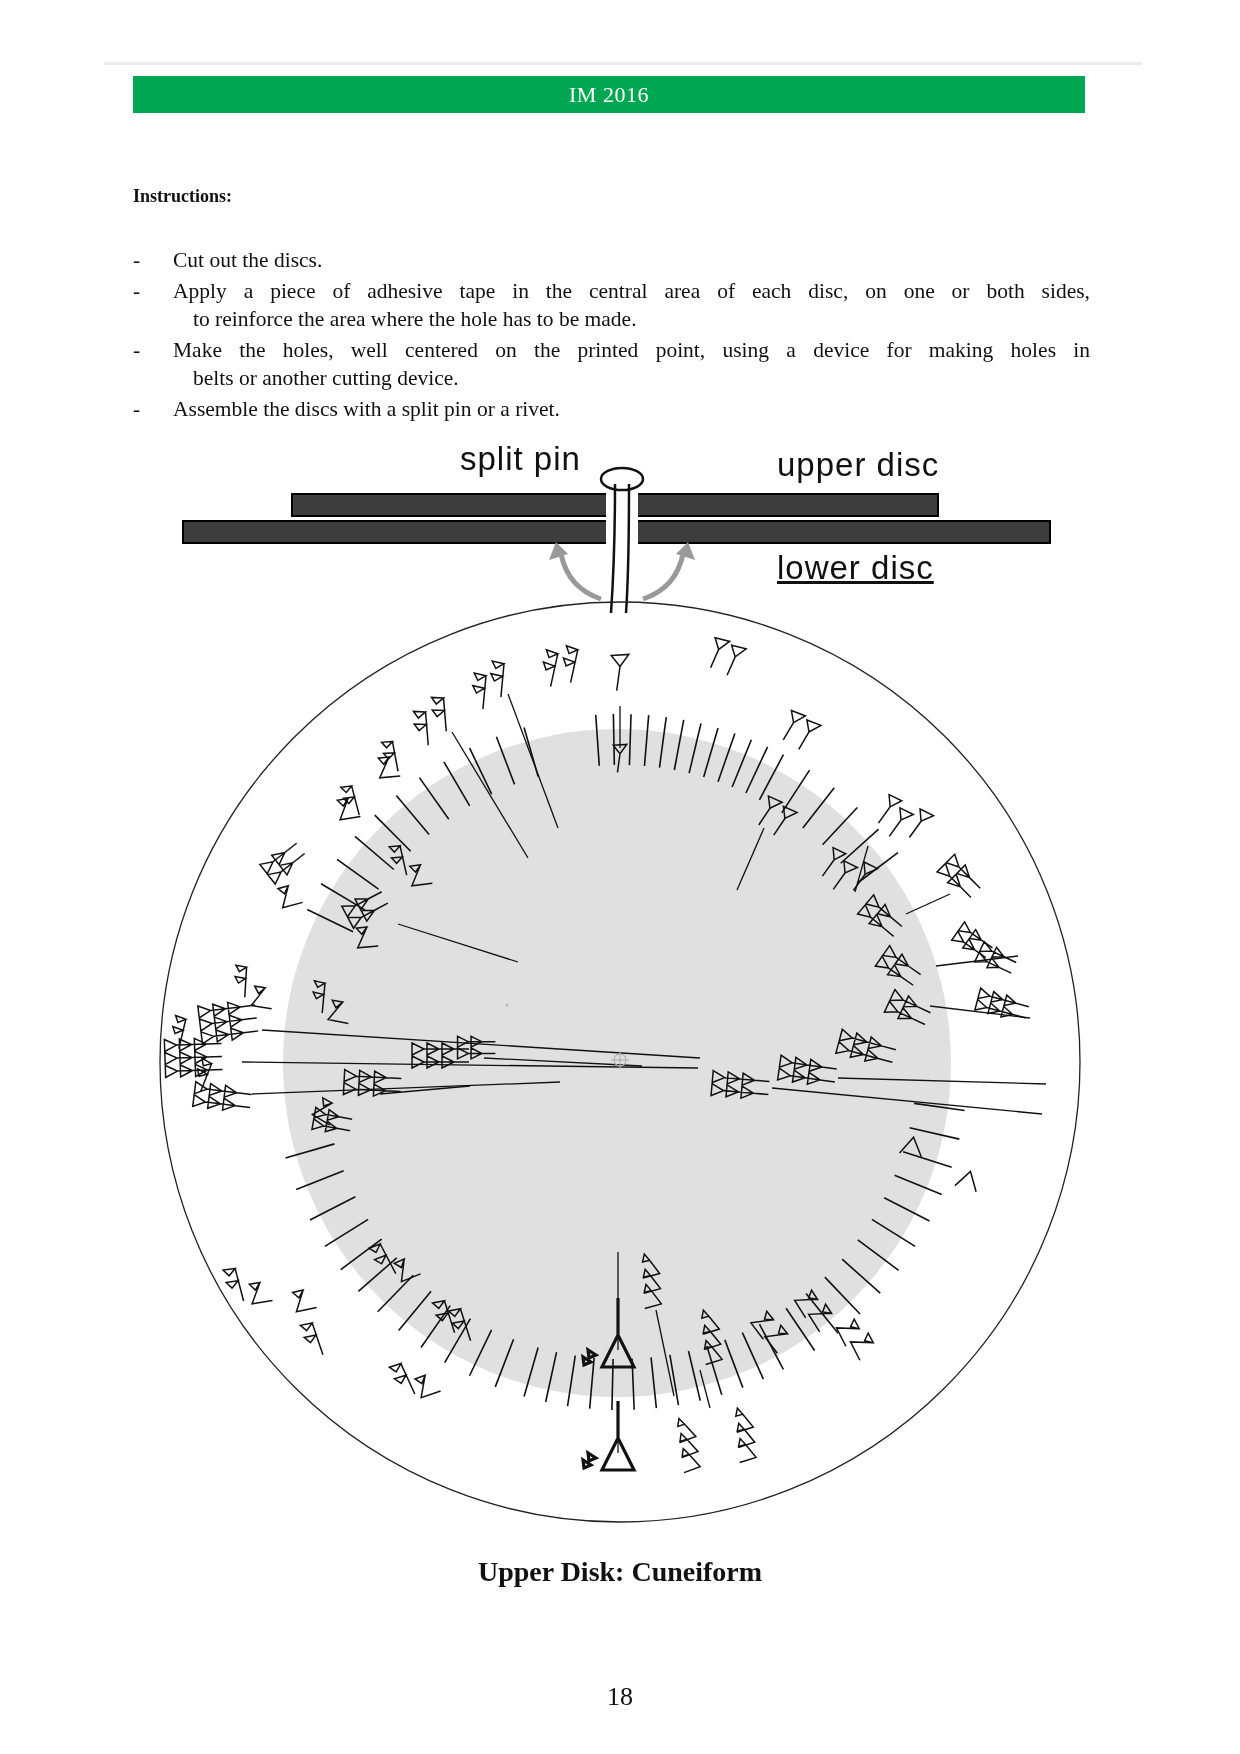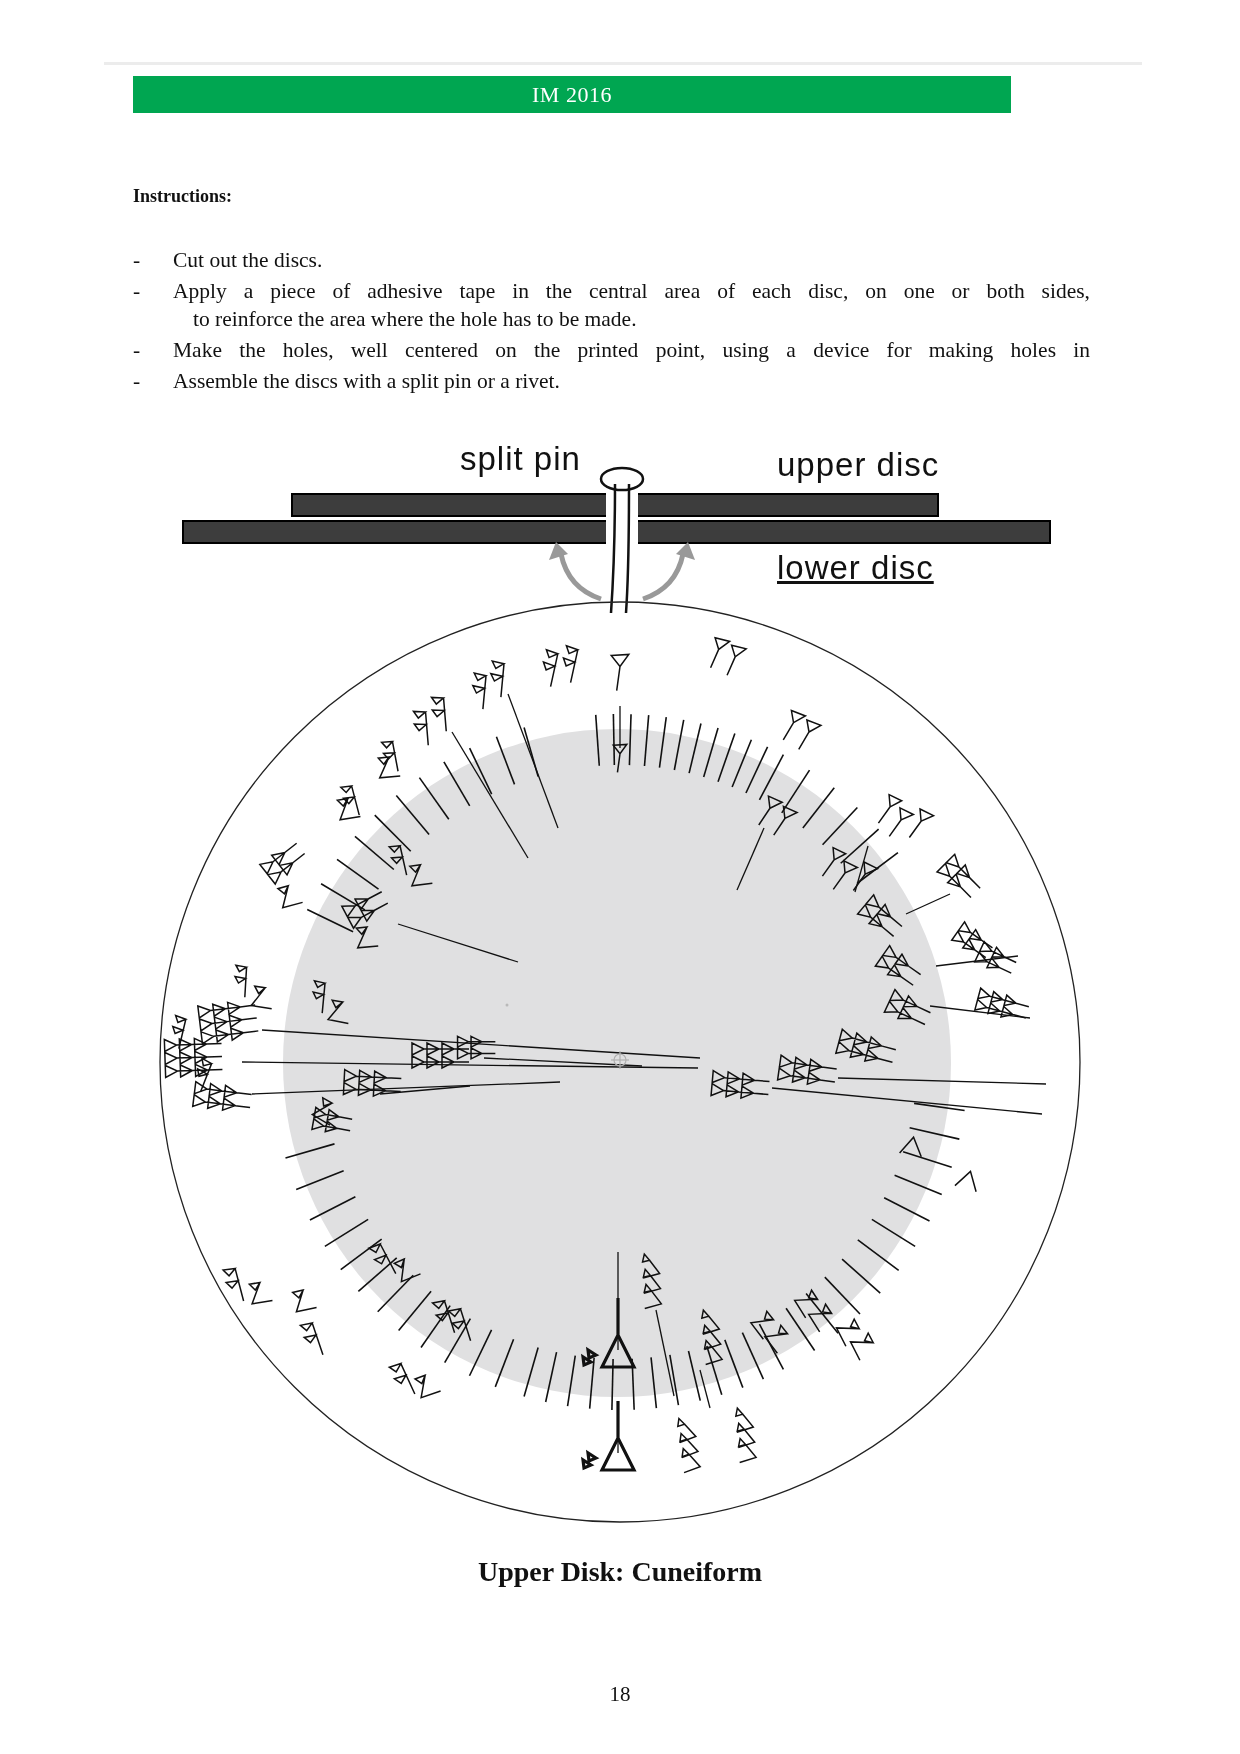--- a/index.html
+++ b/index.html
@@ -2,21 +2,21 @@
 <html><head>
 <meta charset="utf-8">
 <style>
   html,body{margin:0;padding:0;}
   body{
     width:1240px;height:1754px;position:relative;background:#ffffff;
     font-family:"Liberation Serif", serif;color:#111;overflow:hidden;
   }
   .topline{position:absolute;left:104px;top:62px;width:1038px;height:3px;background:#ececec;}
   .header-bar{
-    position:absolute;left:133px;top:76px;width:878px;height:37px;
+    position:absolute;left:133px;top:76px;width:952px;height:37px;
     display:flex;align-items:center;justify-content:center;
   }
   .header-bar span{color:#ffffff;font-size:22px;letter-spacing:.5px;}
   .instructions-heading{
     position:absolute;left:133px;top:186px;font-weight:bold;font-size:18px;
   }
   .items{
     position:absolute;left:133px;top:246px;width:957px;font-size:21.5px;line-height:28px;
   }
   .item{position:relative;margin-top:3px;}
@@ -31,21 +31,21 @@
     font-size:33px;color:#111;letter-spacing:1px;white-space:nowrap;
   }
   #lbl-splitpin{left:424px;top:440px;margin-left:36px;}
   #lbl-upperdisc{left:777px;top:446px;}
   #lbl-lowerdisc{left:777px;top:549px;text-decoration:underline;}
   .caption{
     position:absolute;left:0;right:0;top:1556px;text-align:center;
     font-weight:bold;font-size:28px;
   }
   .page-number{
-    position:absolute;left:0;right:0;top:1682px;text-align:center;font-size:21px;
+    position:absolute;left:0;right:0;top:1682px;text-align:center;font-size:26px;
   }
   svg.figure{position:absolute;left:0;top:0;}
 </style>
 </head>
 <body>
 
 <div class="topline"></div>
 
 <div class="header-bar" id="header-bar" style="background: rgb(0, 166, 81);">
   <span>IM 2016</span>
@@ -64,20 +64,21 @@
       <span class="dash">-</span>
       <div class="itext">
         <span class="iline just">Apply a piece of adhesive tape in the central area of each disc, on one or both sides,</span>
         <span class="iline cont">to reinforce the area where the hole has to be made.</span>
       </div>
     </div>
     <div class="item">
       <span class="dash">-</span>
       <div class="itext">
         <span class="iline just">Make the holes, well centered on the printed point, using a device for making holes in</span>
+        <span class="iline cont">belts or another cutting device.</span>
       </div>
     </div>
     <div class="item">
       <span class="dash">-</span>
       <div class="itext">
         <span class="iline ">Assemble the discs with a split pin or a rivet.</span>
       </div>
     </div>
   </div>
 

